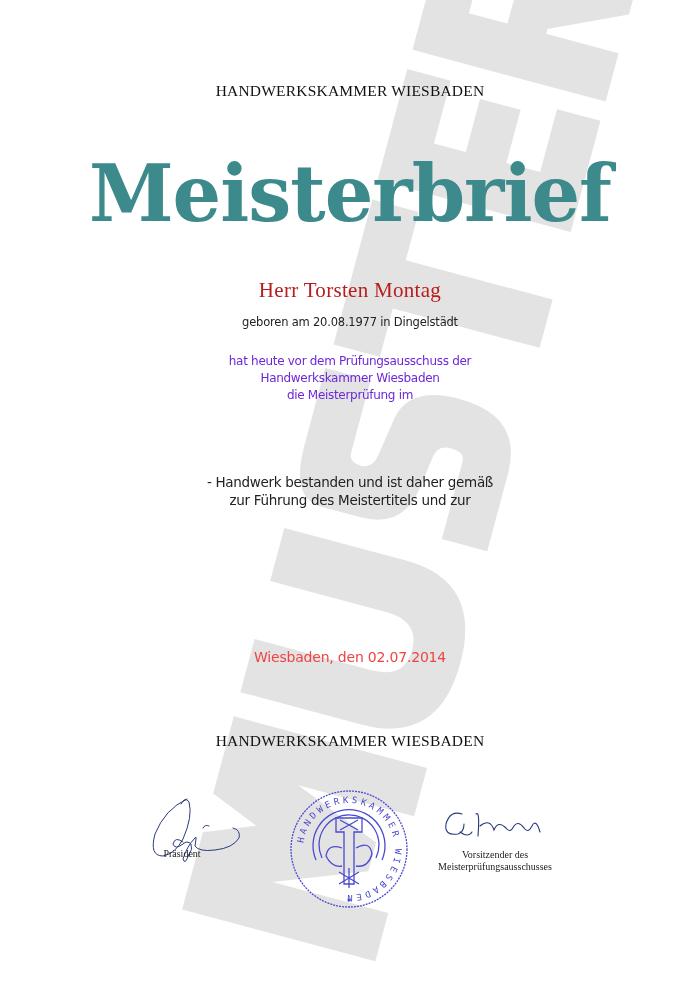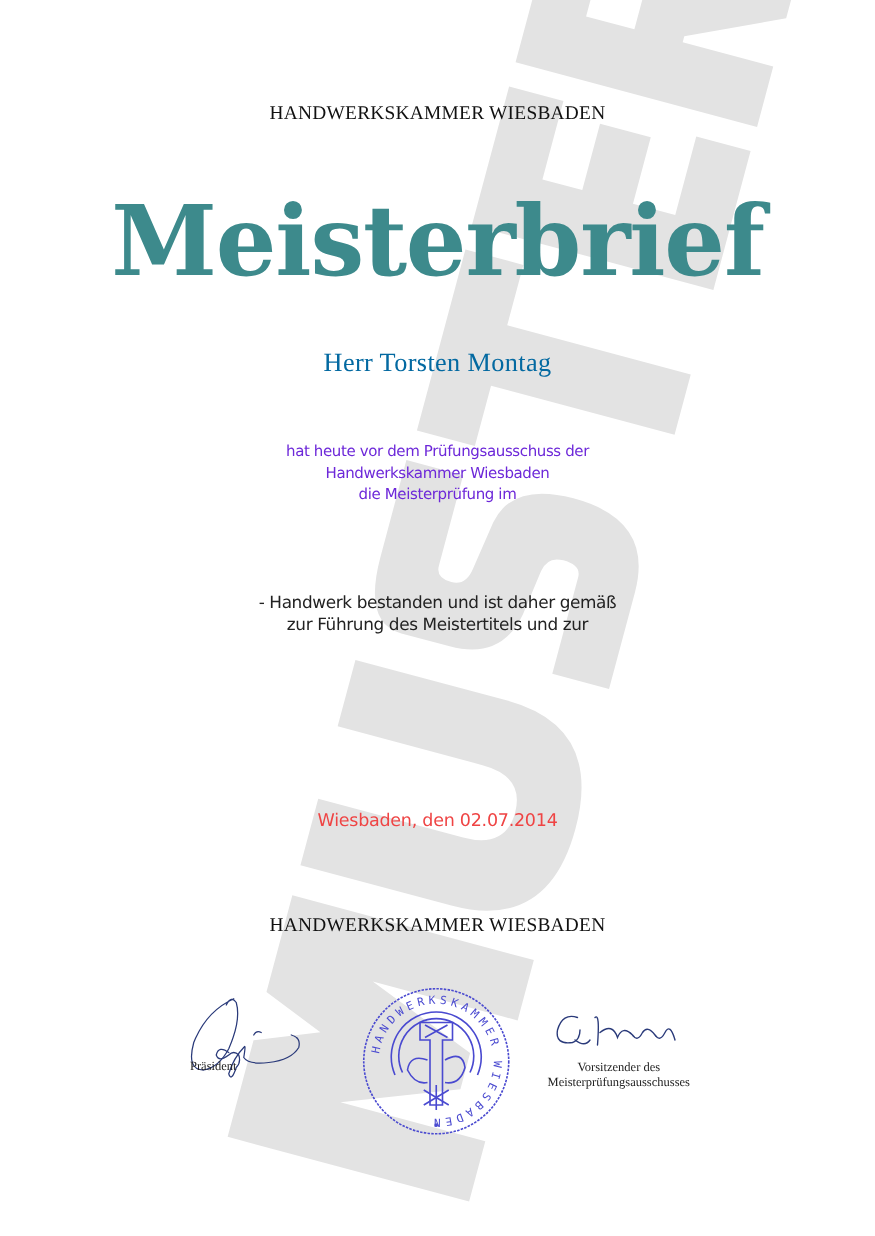--- a/index.html
+++ b/index.html
@@ -2,21 +2,21 @@
 <html><head>
 <meta charset="utf-8">
 <style>
   html, body { margin: 0; padding: 0; background: #ffffff; }
   body { width: 700px; height: 989px; position: relative; overflow: hidden; font-family: "DejaVu Serif", serif; color: #1a1a1a; }
   .watermark { position: absolute; left: 0; top: 0; width: 700px; height: 989px; z-index: 0; }
   .content { position: absolute; left: 0; top: 16px; width: 700px; height: 989px; z-index: 1; }
   .center { position: absolute; left: 0; width: 700px; text-align: center; }
   .org-header { top: 66px; font-family: "Liberation Serif", serif; font-size: 15.5px; letter-spacing: 0.2px; color: #111; }
   .title { top: 128px; font-family: "DejaVu Serif", serif; font-weight: bold; font-size: 78px; color: #3d8a8c; letter-spacing: -1px; transform: scaleX(0.98); line-height: 100px; font-style: normal; }
-  .name { top: 262px; font-family: "Liberation Serif", serif; font-size: 21px; color: #0369a1; letter-spacing: 0.3px; }
+  .name { top: 262px; font-family: "Liberation Serif", serif; font-size: 21px; color: #b91c1c; letter-spacing: 0.3px; }
   .birth { top: 299px; font-family: "DejaVu Sans", sans-serif; font-size: 11.5px; color: #222; letter-spacing: -0.2px; }
   .para1 { top: 337px; font-family: "DejaVu Sans", sans-serif; font-size: 12px; line-height: 17px; color: #6d28d9; letter-spacing: -0.3px; }
   .trade { top: 406px; font-family: "Liberation Serif", serif; font-size: 22px; color: #6e1a35; letter-spacing: 0.5px; }
   .para2 { top: 458px; font-family: "DejaVu Sans", sans-serif; font-size: 13.5px; line-height: 17.5px; color: #222; letter-spacing: -0.3px; }
   .place-date { top: 633px; font-family: "DejaVu Sans", sans-serif; font-size: 14px; color: #ef4444; letter-spacing: -0.2px; }
   .org-footer { top: 716px; font-family: "Liberation Serif", serif; font-size: 15.5px; letter-spacing: 0.2px; color: #111; }
   .sig { position: absolute; }
   .sig-label { position: absolute; font-family: "Liberation Serif", serif; font-size: 10px; color: #222; text-align: center; line-height: 12px; }
 </style>
 </head>
@@ -45,20 +45,21 @@
 </svg>
 
 <div class="content">
 
   <div class="center org-header">HANDWERKSKAMMER WIESBADEN</div>
 
   <div class="center title">Meisterbrief</div>
 
   <div class="center name">Herr Torsten Montag</div>
 
+  <div class="center birth">geboren am 20.08.1977 in Dingelstädt</div>
 
   <div class="center para1">
     <div>hat heute vor dem Prüfungsausschuss der</div>
     <div>Handwerkskammer Wiesbaden</div>
     <div>die Meisterprüfung im</div>
   </div>
 
 
   <div class="center para2">
     <div>- Handwerk bestanden und ist daher gemäß</div>
@@ -69,21 +70,21 @@
 
   <div class="center org-footer">HANDWERKSKAMMER WIESBADEN</div>
 
   <svg class="sig" style="left:145px; top:778px;" width="105" height="75" viewBox="0 0 105 75">
     <g fill="none" stroke="#2a3a7a" stroke-width="1" stroke-linecap="round">
       <path d="M42 5 Q20 15 10 40 Q4 62 18 62 Q30 60 38 45 Q48 22 44 8 Q40 2 36 10"></path>
       <path d="M38 48 Q30 42 28 50 Q30 56 38 50 Q42 46 46 50 Q48 56 44 60 Q40 72 38 65 Q42 52 50 44 Q52 40 50 52 Q54 58 70 56 Q88 54 94 44 Q96 36 88 34"></path>
       <path d="M58 34 Q60 30 64 32"></path>
     </g>
   </svg>
-  <div class="sig-label" style="left:152px; top:832px; width:60px; text-align:left;">Präsident</div>
+  <div class="sig-label" style="left:152px; top:832px; width:60px; text-align:center;">Präsident</div>
 
   <svg class="sig" style="left:288px; top:772px;" width="122" height="122" viewBox="0 0 122 122">
     <defs>
       <path id="ringpath" d="M61 61 m-46 0 a46 46 0 1 1 92 0 a46 46 0 1 1 -92 0"></path>
     </defs>
     <g fill="none" stroke="#4a4ad0" stroke-width="1.3">
       <circle cx="61" cy="61" r="58" stroke-dasharray="2 1"></circle>
       <path d="M28 72 A36 36 0 1 1 94 72"></path>
       <path d="M34 70 A30 30 0 1 1 88 70"></path>
 

